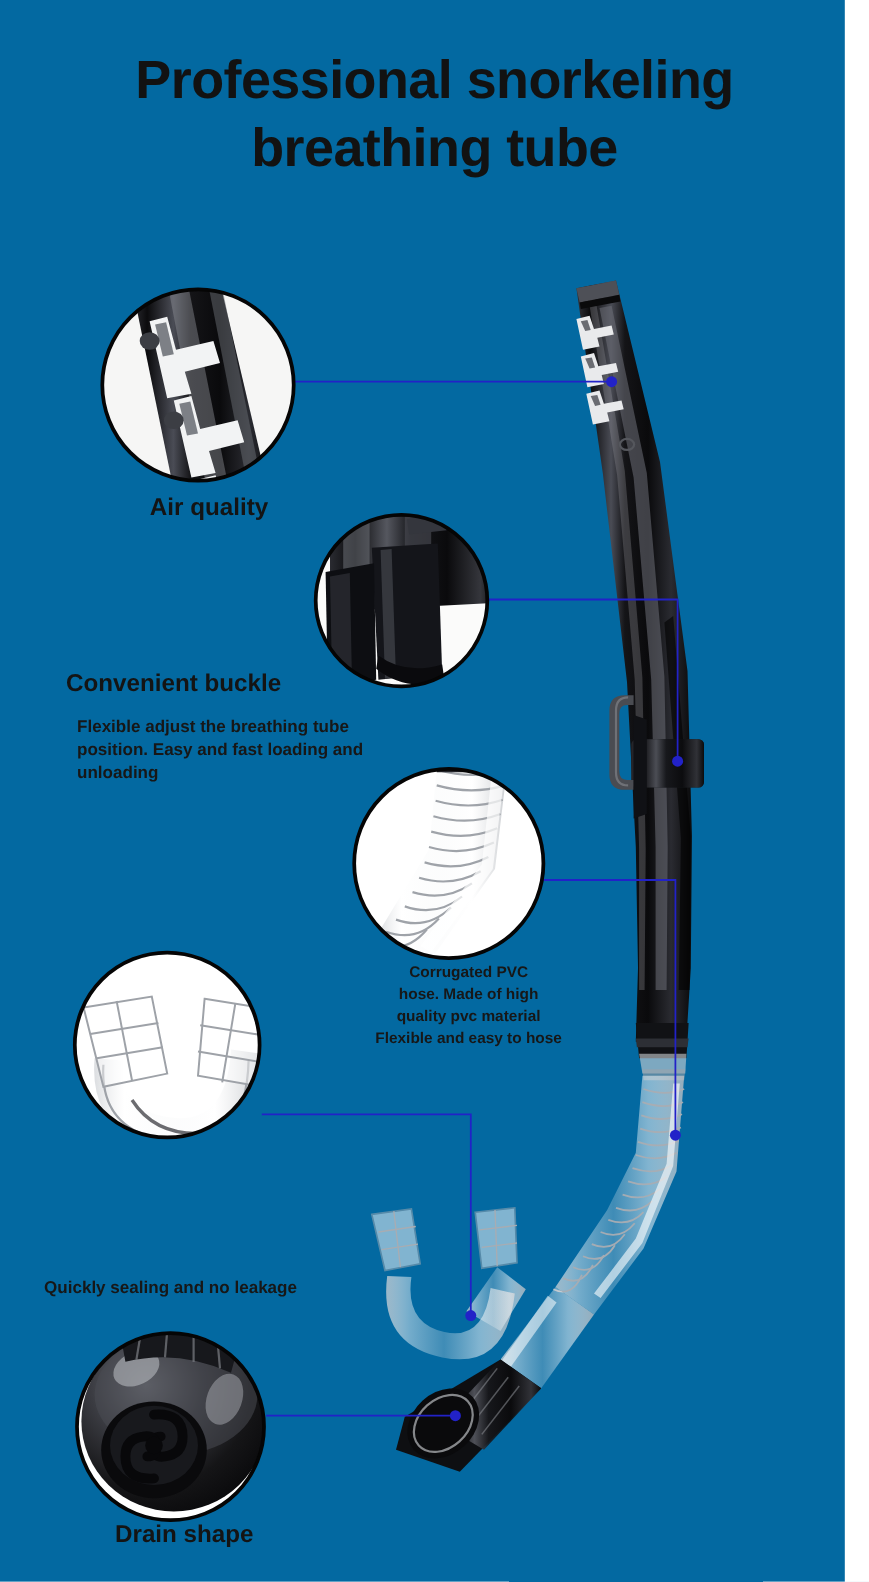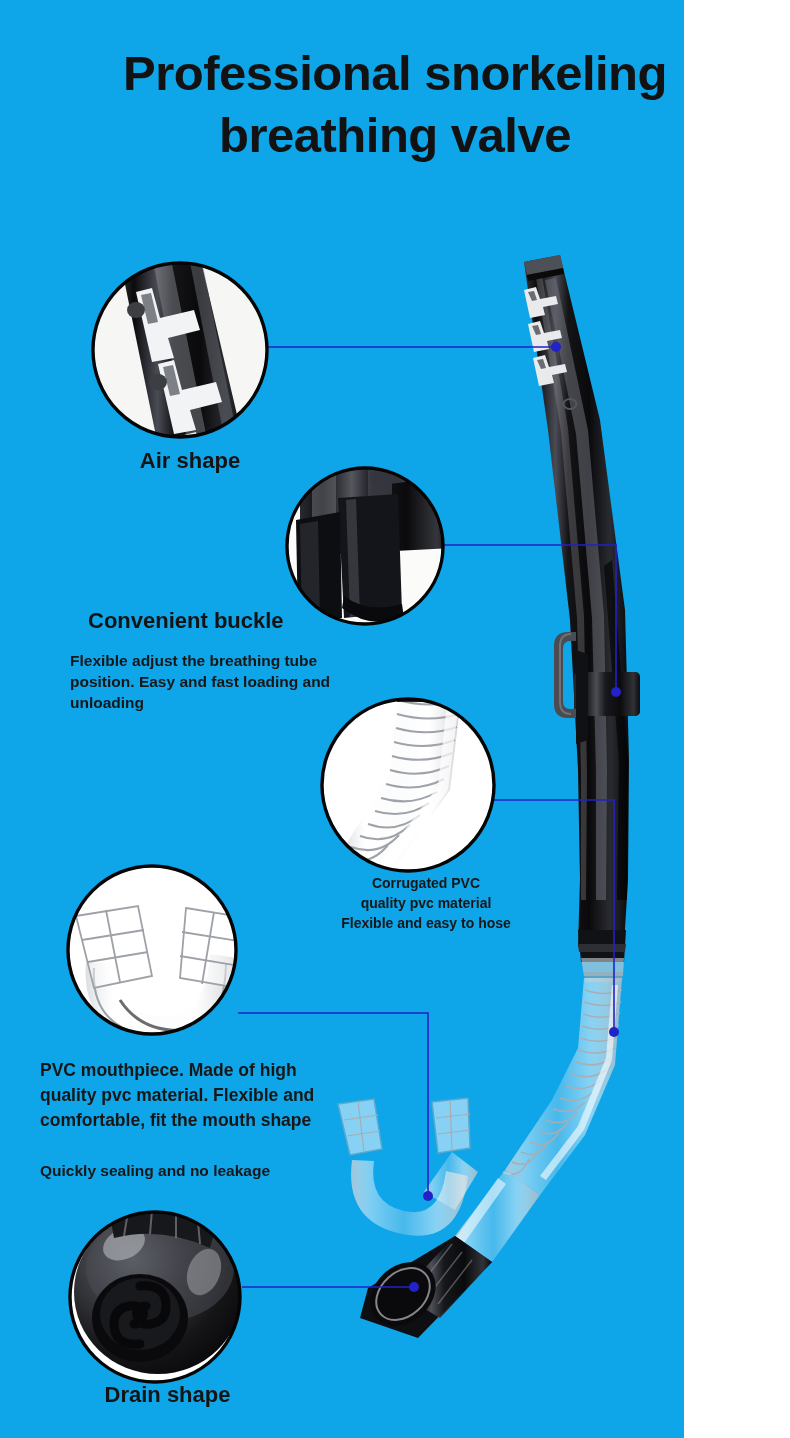--- a/index.html
+++ b/index.html
@@ -5,23 +5,23 @@
   html, body {
     margin: 0;
     padding: 0;
     background: #ffffff;
   }
   body {
     font-family: "Liberation Sans", sans-serif;
   }
   #page {
     position: relative;
-    width: 684px;
+    width: 768px;
     height: 1438px;
-    background: #0ea5e9;
+    background: #0369a1;
     overflow: hidden;
   }
 
   
   .title {
     position: absolute;
     left: 0;
     top: 42px;
     width: 790px;
     text-align: center;
@@ -38,21 +38,21 @@
     position: absolute;
     color: #141414;
     font-weight: 700;
   }
   .lbl-air-outlet {
     left: 60px; top: 448px; width: 260px;
     text-align: center;
     font-size: 22px;
   }
   .lbl-buckle {
-    left: 88px; top: 608px; width: 320px;
+    left: 60px; top: 608px; width: 320px;
     font-size: 22px;
   }
   .body-text {
     position: absolute;
     color: #171717;
     font-weight: 700;
     font-size: 15.5px;
     line-height: 1.36;
   }
   .txt-buckle {
@@ -406,34 +406,34 @@
           <path d="M140,1344 q-26,2 -26,-20 q0,-16 16,-18 q12,-2 12,10 q0,8 -8,8" fill="none" stroke="#08080a" stroke-width="9" stroke-linecap="round"></path>
           <circle cx="140" cy="1314" r="8" fill="#08080a"></circle>
         </g>
       </g>
       <circle cx="155" cy="1297" r="85" fill="none" stroke="#050505" stroke-width="3.4"></circle>
     </g>
   </svg>
 
   <div class="title">
     <span class="ln">Professional snorkeling</span>
-    <span class="ln">breathing valve</span>
+    <span class="ln">breathing tube</span>
   </div>
 
-  <div class="label lbl-air-outlet">Air shape</div>
+  <div class="label lbl-air-outlet">Air quality</div>
 
   <div class="label lbl-buckle">Convenient buckle</div>
 
   <div class="body-text txt-buckle">Flexible adjust the breathing tube position. Easy and fast loading and unloading</div>
 
   <div class="body-text txt-hose">
     <div>Corrugated PVC</div>
+    <div>hose. Made of high</div>
     <div>quality pvc material</div>
     <div>Flexible and easy to hose</div>
   </div>
 
-  <div class="body-text txt-mouthpiece">PVC mouthpiece. Made of high quality pvc material. Flexible and comfortable, fit the mouth shape</div>
 
   <div class="body-text txt-seal">Quickly sealing and no leakage</div>
 
   <div class="label lbl-drain">Drain shape</div>
 
 </div>
 
 </body></html>

